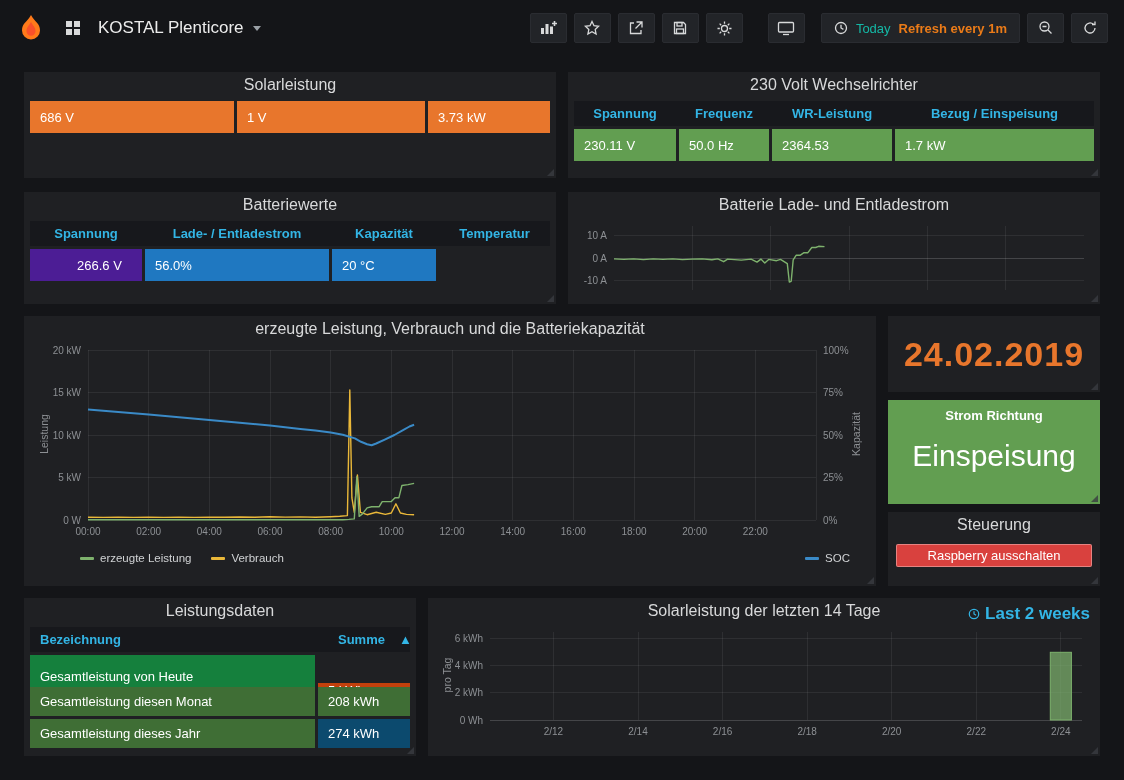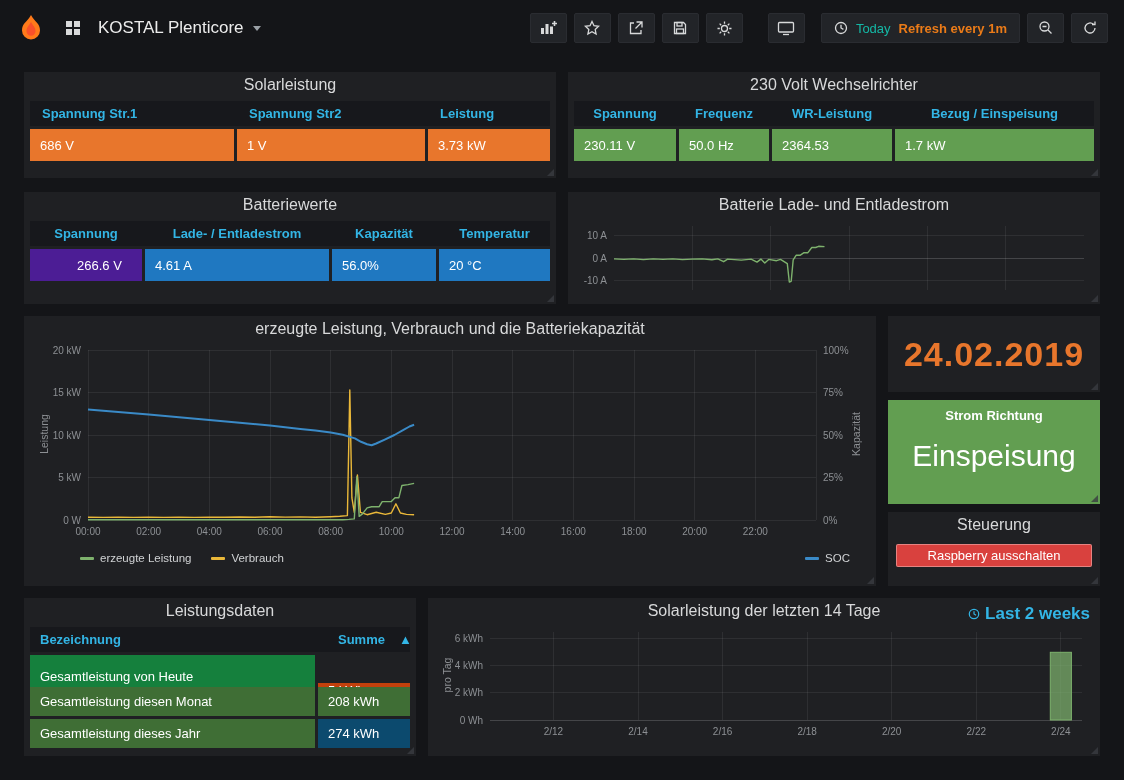--- a/index.html
+++ b/index.html
@@ -166,25 +166,20 @@
       <svg width="16" height="16" viewBox="0 0 16 16">
         <path d="M13 8a5 5 0 1 1-1.6-3.7"></path>
         <path d="M13 1.5V4.5H10"></path>
       </svg>
     </span>
   </header>
 
   <section class="panel head-left" id="p-solar">
     <h2 class="panel-title">Solarleistung</h2>
     <div class="tbl">
-      <div class="thead">
-        <span>Spannung Str.1</span>
-        <span>Spannung Str2</span>
-        <span>Leistung</span>
-      </div>
       <div class="trow">
         <span class="cell" style="background: rgb(232, 118, 44);">686 V</span>
         <span class="cell" style="background: rgb(232, 118, 44);">1 V</span>
         <span class="cell" style="background: rgb(232, 118, 44);">3.73 kW</span>
       </div>
     </div>
   </section>
 
   <section class="panel head-center" id="p-inverter">
     <h2 class="panel-title">230 Volt Wechselrichter</h2>
@@ -208,21 +203,20 @@
     <h2 class="panel-title">Batteriewerte</h2>
     <div class="tbl">
       <div class="thead">
         <span>Spannung</span>
         <span>Lade- / Entladestrom</span>
         <span>Kapazität</span>
         <span>Temperatur</span>
       </div>
       <div class="trow">
         <span class="cell" style="background: #4c1d95; padding-left: 47px;">266.6 V</span>
-        <span class="cell" style="background: rgb(31, 120, 193);">4.61 A</span>
         <span class="cell" style="background: rgb(31, 120, 193);">56.0%</span>
         <span class="cell" style="background: rgb(31, 120, 193);">20 °C</span>
       </div>
     </div>
   </section>
 
   <section class="panel" id="p-batt-chart">
     <h2 class="panel-title">Batterie Lade- und Entladestrom</h2>
     <svg id="battery-svg" width="520" height="80" style="margin-left:6px">
         <line x1="118.33333333333333" y1="8" x2="118.33333333333333" y2="72" class="grid"></line>

